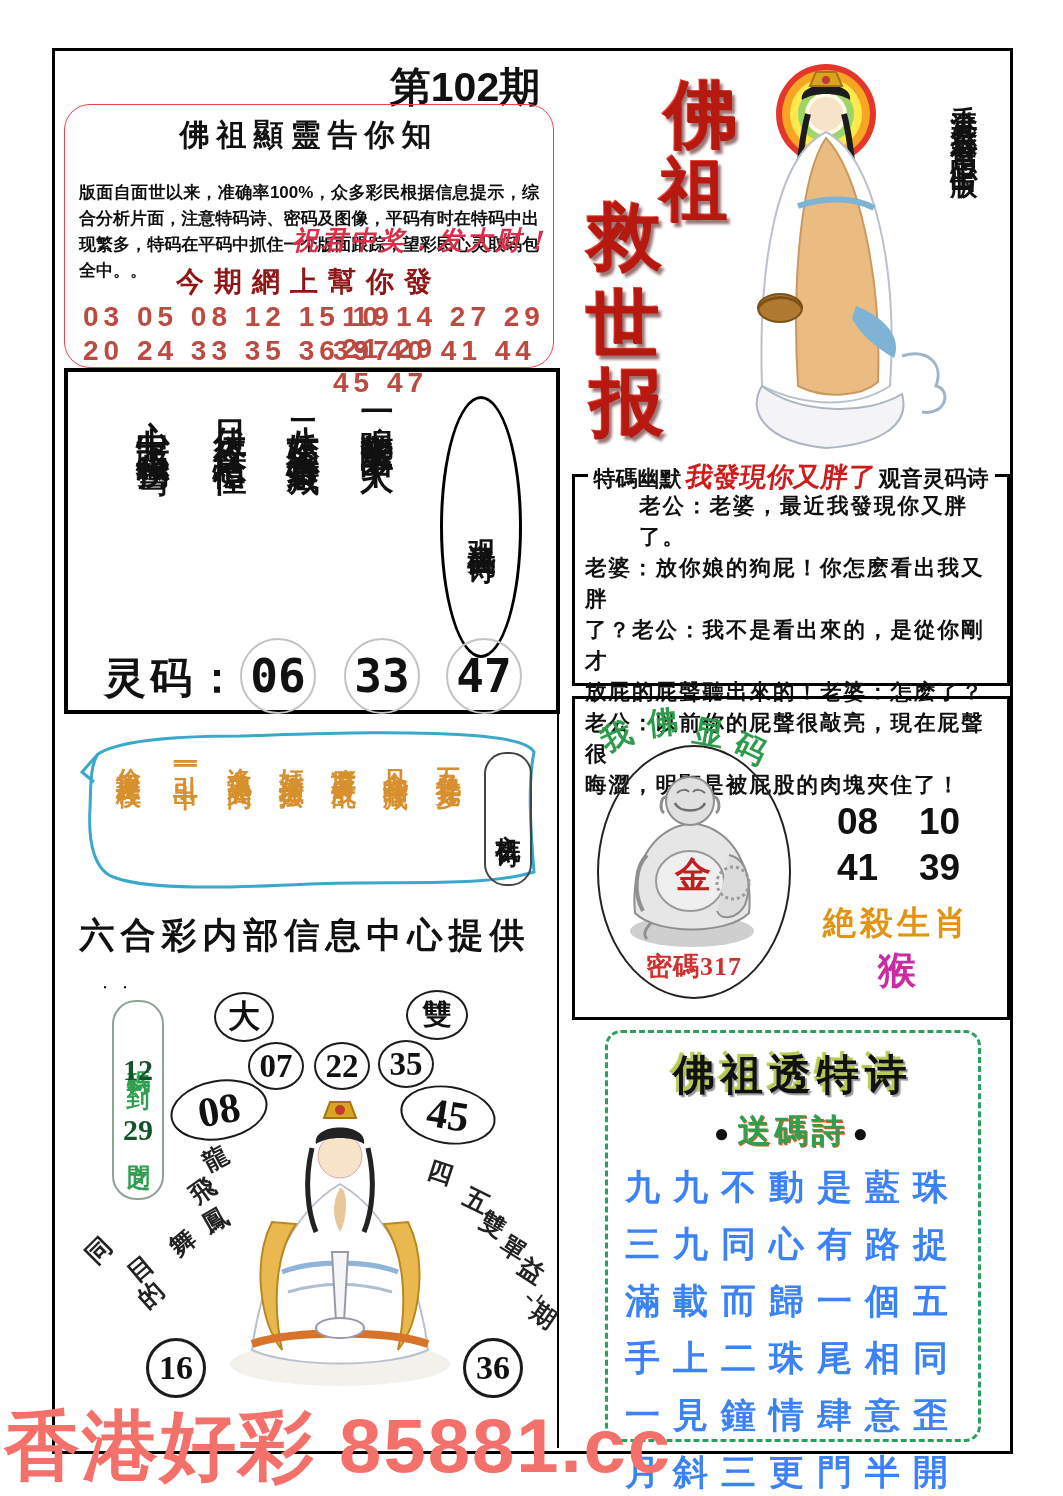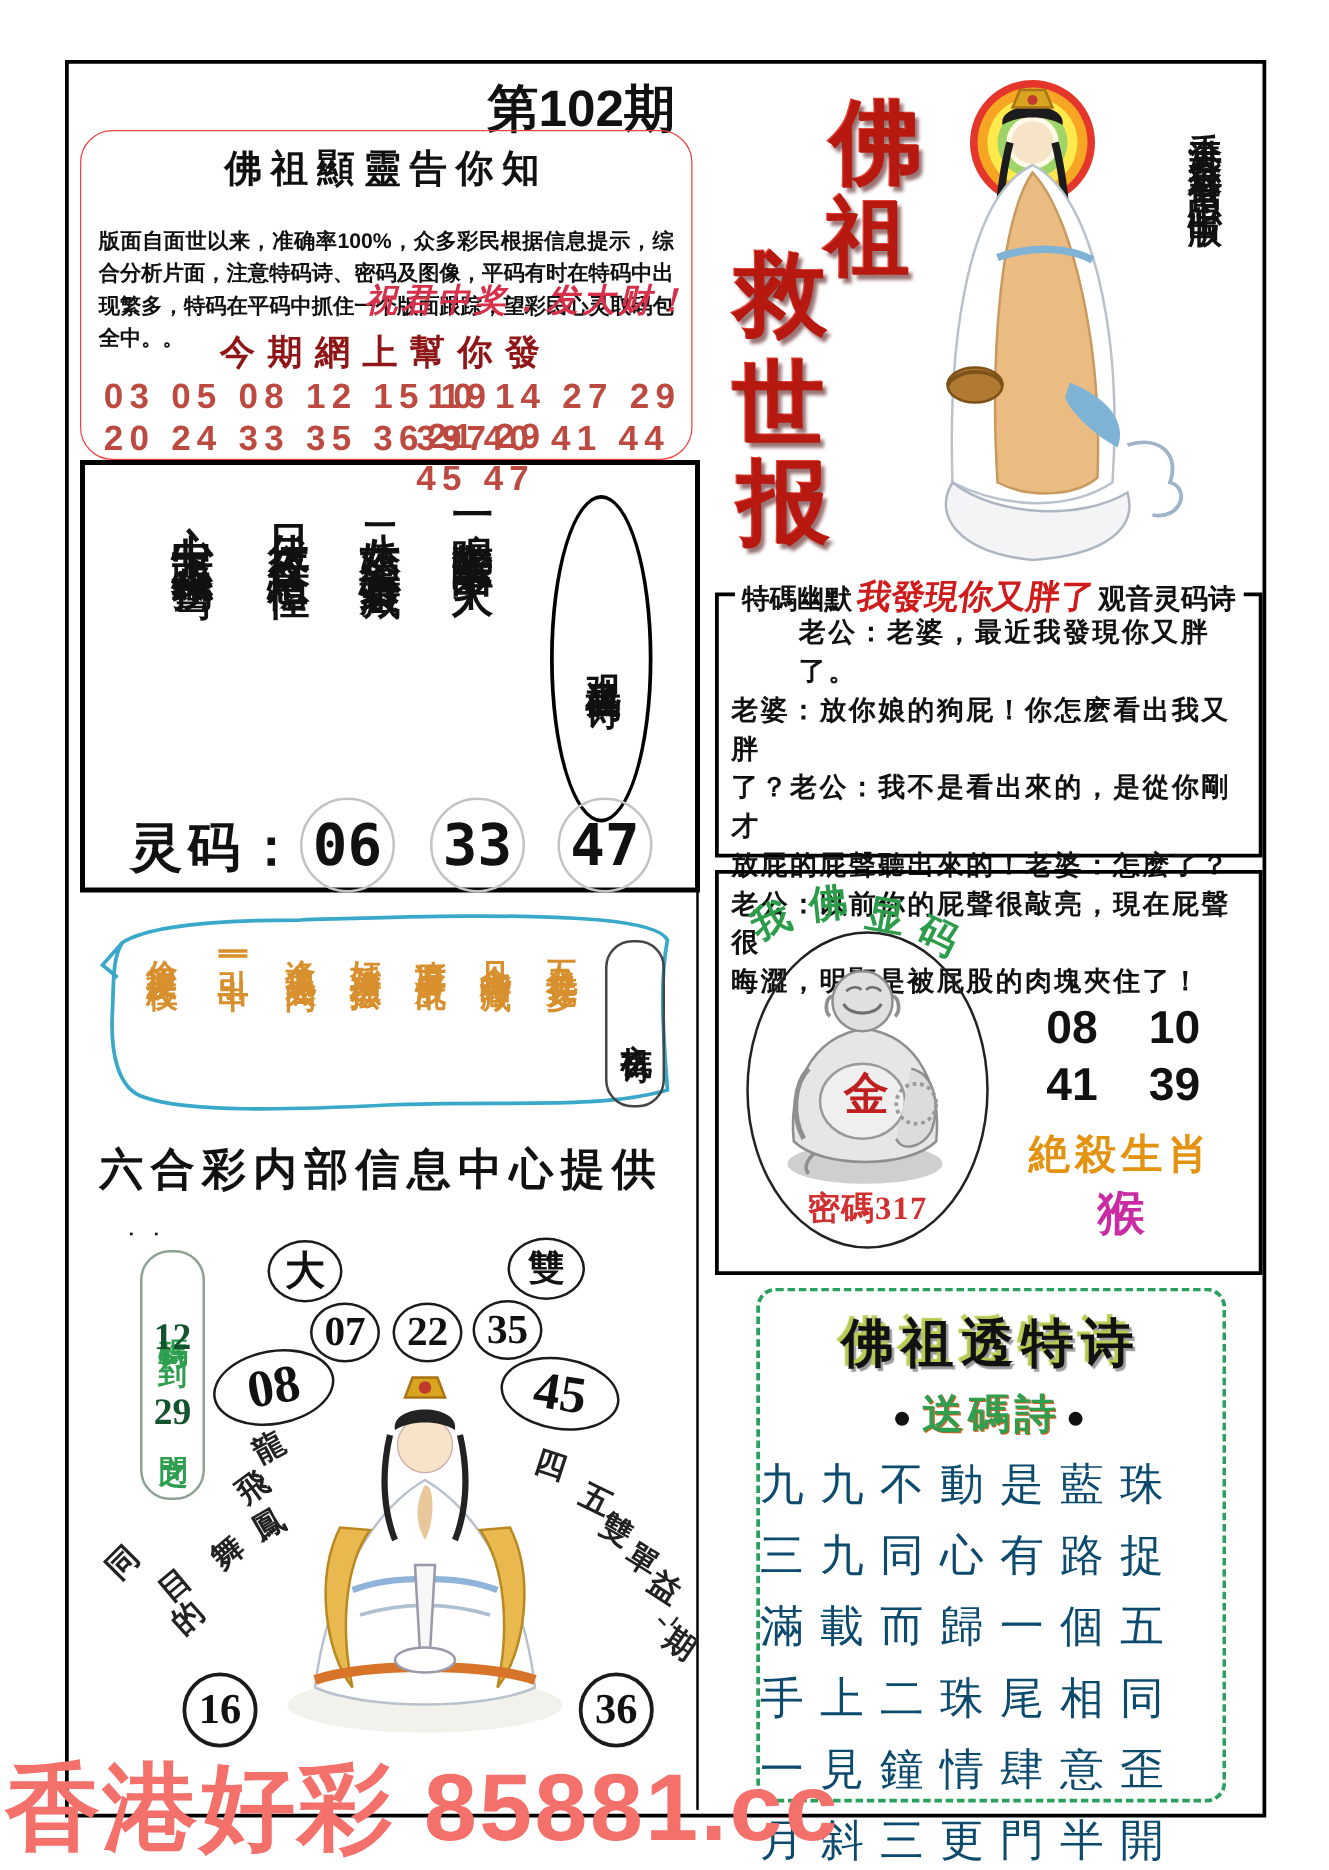--- a/index.html
+++ b/index.html
@@ -64,21 +64,21 @@
   .monkey{font-size:38px;font-weight:bold;color:#c92ba3;}
   .mima{font-size:26px;font-weight:bold;color:#d03030;letter-spacing:1px;}
   .jin{font-size:36px;font-weight:bold;color:#c02020;}
 
   
   .sp-box{border:3px dashed #2ba05e;border-radius:16px;}
   .sp-title{font-size:42px;font-weight:bold;letter-spacing:6px;color:#111;
             text-shadow:-3px -3px 1px #b8c94f,2px 2px 1px #999;}
   .sp-sub{font-size:33px;font-weight:bold;color:#2f9e4f;text-shadow:1px 1px 0 #d85c20;letter-spacing:4px;}
   .sp-dot{font-size:26px;color:#111;text-shadow:none;}
-  .sp-row{font-size:35px;font-weight:normal;color:#0c4a6e;letter-spacing:13px;text-align:left;white-space:nowrap;}
+  .sp-row{font-size:35px;font-weight:bold;color:#3b82f6;letter-spacing:13px;text-align:center;white-space:nowrap;}
 
   .watermark{font-size:76px;font-weight:bold;color:#f4706b;letter-spacing:2px;
              font-family:"Liberation Sans","DejaVu Sans",sans-serif;white-space:nowrap;}
   .dots{font-size:14px;font-weight:bold;letter-spacing:6px;}
   .divider{background:#000;}
 </style>
 </head>
 <body>
 
 <div class="page">

